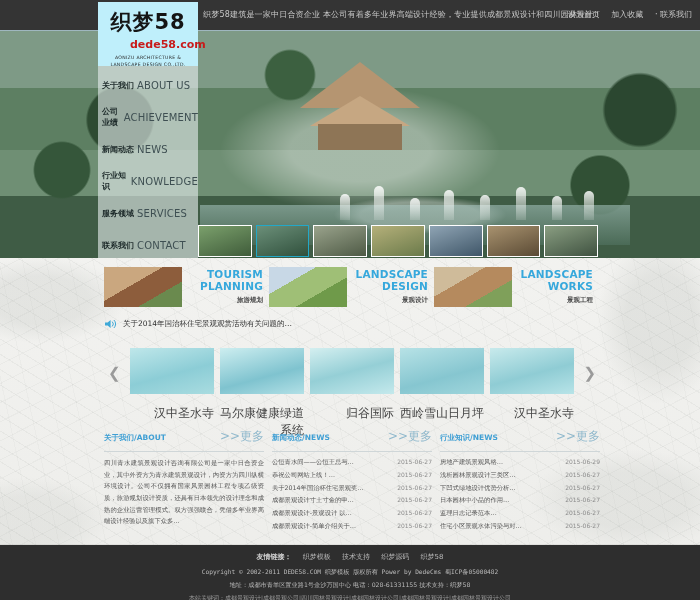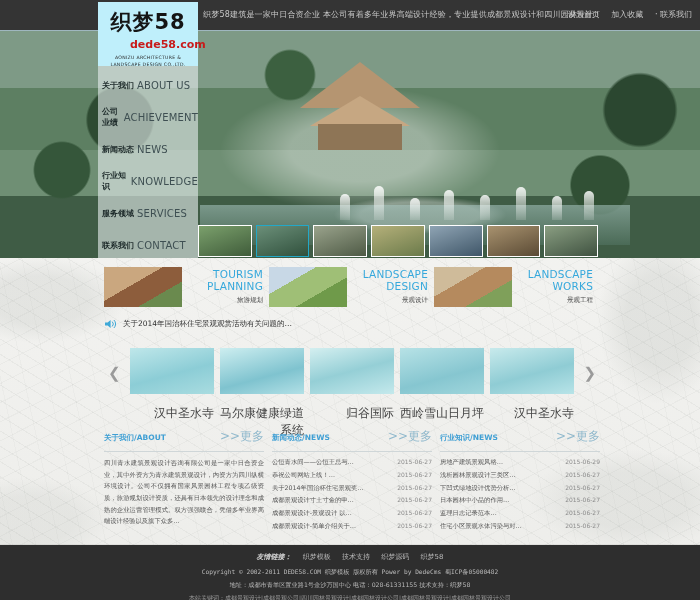--- a/index.html
+++ b/index.html
@@ -145,21 +145,21 @@
   
   .features {
     position: absolute; left: 104px; top: 264px; width: 496px; height: 46px;
     display: flex; z-index: 5;
   }
   .feature { display: flex; align-items: center; width: 165px; }
   .feature-img { width: 78px; height: 40px; flex: 0 0 78px; }
   .f1 { background: linear-gradient(150deg,#caa77f 0 40%,#8d5d3c 40% 70%,#6a8a4e 70% 100%); }
   .f2 { background: linear-gradient(150deg,#c8d8e6 0 32%,#9fbf76 32% 65%,#6f9a4a 65% 100%); }
   .f3 { background: linear-gradient(150deg,#cfbb9a 0 35%,#b58a5e 35% 68%,#7fa05a 68% 100%); }
-  .feature-text { flex: 1; text-align: right; padding-right: 6px; }
+  .feature-text { flex: 1; text-align: right; padding-right: 6px; font-weight: bold; }
   .feature-en {
     font-size: 10.5px; color: #36a8dc; line-height: 1.1; letter-spacing: .2px;
   }
   .feature-cn { font-size: 6.5px; color: #4a4a4a; margin-top: 3px; }
 
   
   .announce {
     position: absolute; left: 104px; top: 315px; width: 420px; height: 18px;
     display: flex; align-items: center; gap: 6px; z-index: 5;
   }
@@ -214,21 +214,21 @@
   }
   .news-t { white-space: nowrap; overflow: hidden; text-overflow: ellipsis; max-width: 108px; }
   .news-d { color: #8c8c8c; font-size: 6px; flex: 0 0 auto; }
 
   
   .footer {
     position: absolute; left: 0; bottom: 0; width: 700px; height: 55px;
     background: #2e2e2e; z-index: 6; text-align: center; color: #b9b9b9;
   }
   .f-links { font-size: 7px; padding-top: 7px; }
-  .f-links b { font-weight: bold; color: #d2d2d2; font-style: italic; }
+  .f-links b { font-weight: bold; color: #d2d2d2; }
   .f-links span { margin-left: 9px; cursor: pointer; }
   .f-copy { font-size: 6.2px; margin-top: 6px; font-family: "DejaVu Sans Mono", monospace; }
   .f-addr { font-size: 6.2px; margin-top: 4px; }
   .f-keys { font-size: 6px; margin-top: 4px; color: #9d9d9d; }
   .divider-line {
     position: absolute; left: 0; bottom: 55px; width: 700px; height: 1px;
     background: rgba(0,0,0,.06);
   }
 </style>
 </head>

